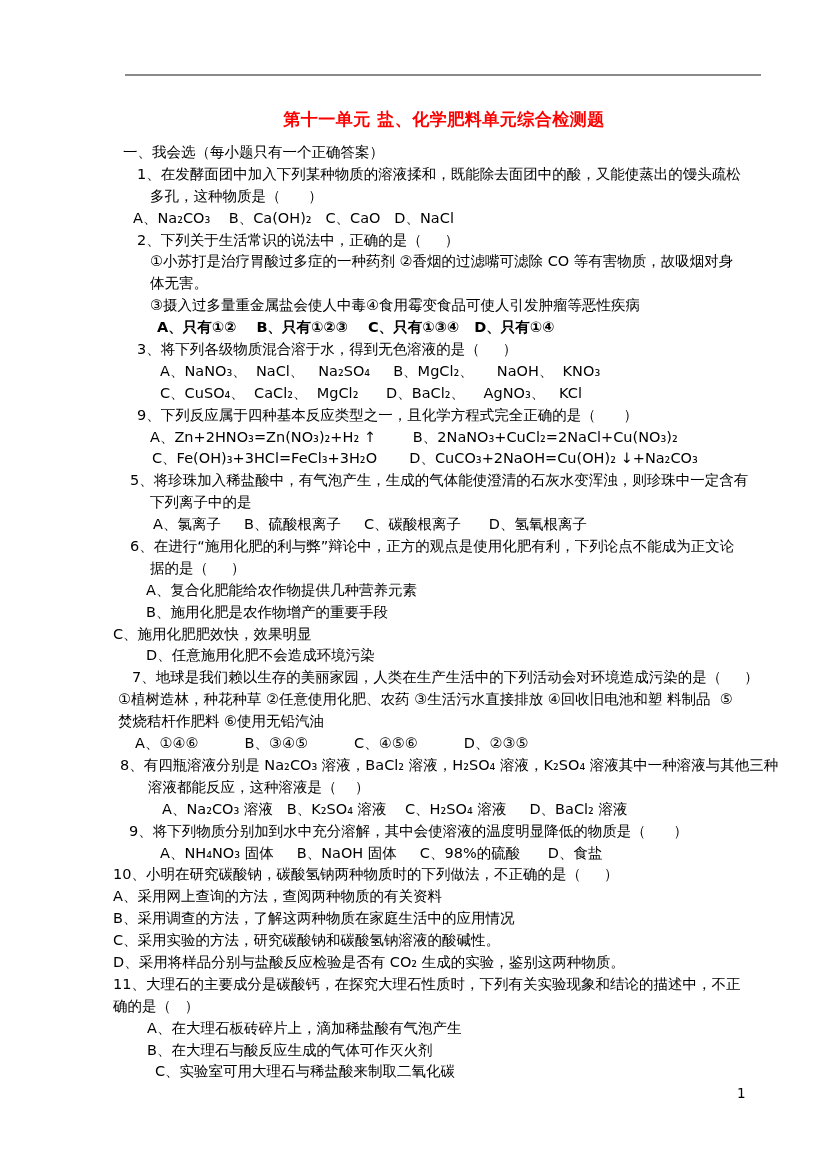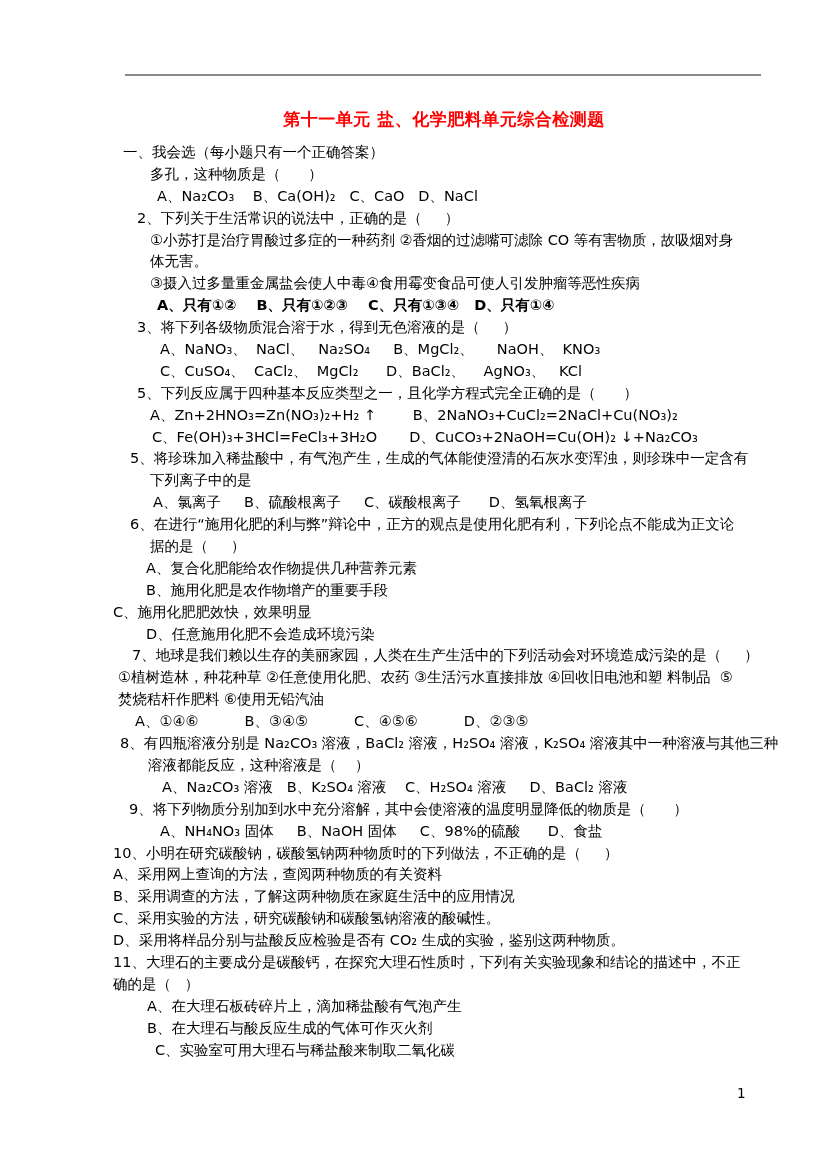--- a/index.html
+++ b/index.html
@@ -59,31 +59,32 @@
 </style>
 </head>
 <body>
 
 <div class="page">
   <div class="top-rule" style="background: rgb(138, 138, 138);"></div>
   <div class="content">
     <div class="doc-title" style="color: rgb(255, 0, 0);">第十一单元 盐、化学肥料单元综合检测题</div>
     <div class="section-heading">一、我会选（每小题只有一个正确答案）</div>
     <div id="question-lines">
+        <div class="doc-line" style="margin-left: 24px;">1、在发酵面团中加入下列某种物质的溶液揉和，既能除去面团中的酸，又能使蒸出的馒头疏松</div>
         <div class="doc-line" style="margin-left: 37px;">多孔，这种物质是（      ）</div>
-        <div class="doc-line" style="margin-left: 44px;">A、Na₂CO₃    B、Ca(OH)₂   C、CaO   D、NaCl</div>
+        <div class="doc-line" style="margin-left: 20px;">A、Na₂CO₃    B、Ca(OH)₂   C、CaO   D、NaCl</div>
         <div class="doc-line" style="margin-left: 24px;">2、下列关于生活常识的说法中，正确的是（     ）</div>
         <div class="doc-line" style="margin-left: 37px;">①小苏打是治疗胃酸过多症的一种药剂 ②香烟的过滤嘴可滤除 CO 等有害物质，故吸烟对身</div>
         <div class="doc-line" style="margin-left: 37px;">体无害。</div>
         <div class="doc-line" style="margin-left: 37px;">③摄入过多量重金属盐会使人中毒④食用霉变食品可使人引发肿瘤等恶性疾病</div>
         <div class="doc-line" style="margin-left: 44px; font-weight: bold;">A、只有①②    B、只有①②③    C、只有①③④   D、只有①④</div>
         <div class="doc-line" style="margin-left: 24px;">3、将下列各级物质混合溶于水，得到无色溶液的是（     ）</div>
         <div class="doc-line" style="margin-left: 47px;">A、NaNO₃、  NaCl、   Na₂SO₄     B、MgCl₂、     NaOH、  KNO₃</div>
         <div class="doc-line" style="margin-left: 47px;">C、CuSO₄、  CaCl₂、  MgCl₂      D、BaCl₂、    AgNO₃、   KCl</div>
-        <div class="doc-line" style="margin-left: 24px;">5、下列反应属于四种基本反应类型之一，且化学方程式完全正确的是（      ）</div>
+        <div class="doc-line" style="margin-left: 24px;">9、下列反应属于四种基本反应类型之一，且化学方程式完全正确的是（      ）</div>
         <div class="doc-line" style="margin-left: 37px;">A、Zn+2HNO₃=Zn(NO₃)₂+H₂ ↑        B、2NaNO₃+CuCl₂=2NaCl+Cu(NO₃)₂</div>
         <div class="doc-line" style="margin-left: 39px;">C、Fe(OH)₃+3HCl=FeCl₃+3H₂O       D、CuCO₃+2NaOH=Cu(OH)₂ ↓+Na₂CO₃</div>
         <div class="doc-line" style="margin-left: 17px;">5、将珍珠加入稀盐酸中，有气泡产生，生成的气体能使澄清的石灰水变浑浊，则珍珠中一定含有</div>
         <div class="doc-line" style="margin-left: 37px;">下列离子中的是</div>
         <div class="doc-line" style="margin-left: 40px;">A、氯离子     B、硫酸根离子     C、碳酸根离子      D、氢氧根离子</div>
         <div class="doc-line" style="margin-left: 17px;">6、在进行“施用化肥的利与弊”辩论中，正方的观点是使用化肥有利，下列论点不能成为正文论</div>
         <div class="doc-line" style="margin-left: 37px;">据的是（     ）</div>
         <div class="doc-line" style="margin-left: 33px;">A、复合化肥能给农作物提供几种营养元素</div>
         <div class="doc-line" style="margin-left: 33px;">B、施用化肥是农作物增产的重要手段</div>
         <div class="doc-line" style="">C、施用化肥肥效快，效果明显</div>

